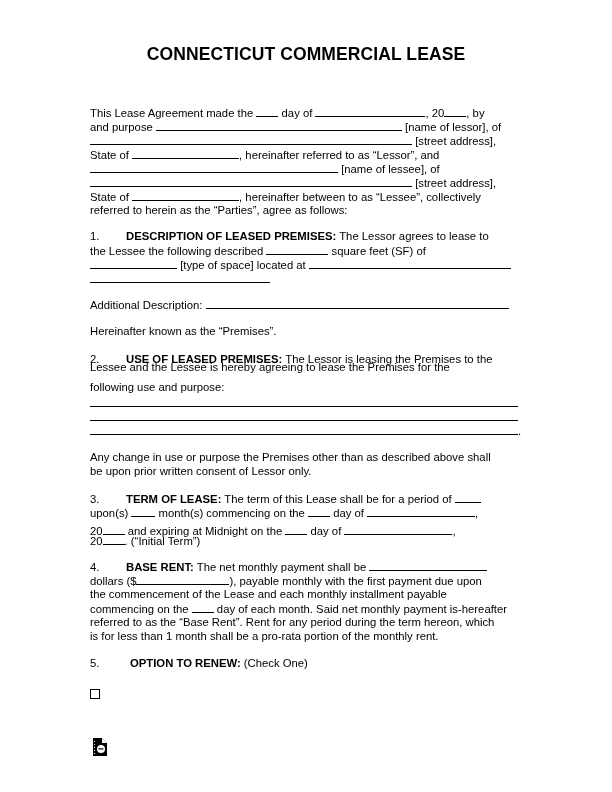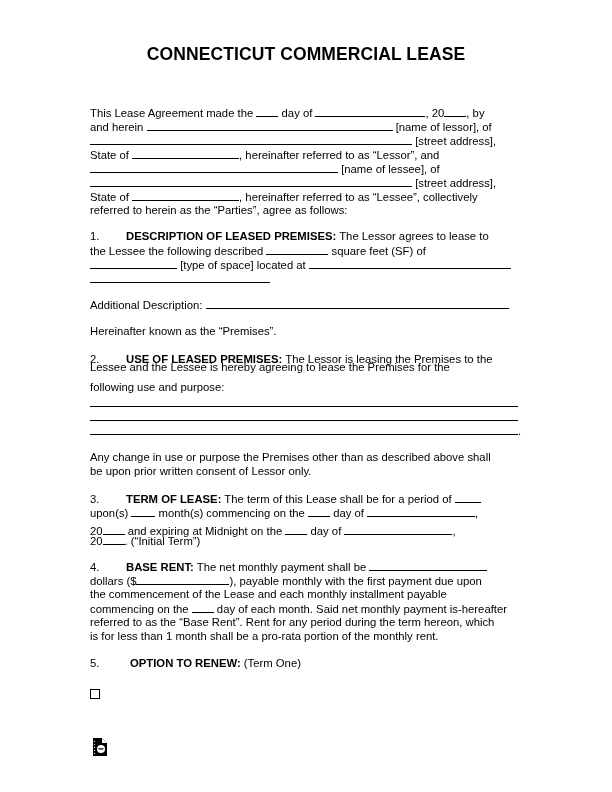--- a/index.html
+++ b/index.html
@@ -13,26 +13,26 @@
   .num { display: inline-block; width: 36px; }
   .checkbox { display: inline-block; width: 8px; height: 8px; border: 1px solid #000; vertical-align: -1px; margin-right: 3px; }
   .logo { position: absolute; left: 93px; top: 738px; width: 14px; height: 18px; }
 </style>
 </head>
 <body>
 
 <div class="title">CONNECTICUT COMMERCIAL LEASE</div>
 
 <div class="line" style="top:106px"><span>This Lease Agreement made the </span><span class="blank" style="width:22px"></span> <span>day of </span><span class="blank" style="width:110px"></span><span>, 20</span><span class="blank" style="width:22px"></span><span>, by</span></div>
-<div class="line" style="top:120px"><span>and herein </span><span class="blank" style="width:246px"></span><span> [name of lessor], of</span></div>
+<div class="line" style="top:120px"><span>and purpose </span><span class="blank" style="width:246px"></span><span> [name of lessor], of</span></div>
 <div class="line" style="top:134px"><span class="blank" style="width:322px"></span><span> [street address],</span></div>
 <div class="line" style="top:148px"><span>State of </span><span class="blank" style="width:107px"></span><span>, hereinafter referred to as “Lessor”, and</span></div>
 <div class="line" style="top:162px"><span class="blank" style="width:248px"></span><span> [name of lessee], of</span></div>
 <div class="line" style="top:176px"><span class="blank" style="width:322px"></span><span> [street address],</span></div>
-<div class="line" style="top:190px"><span>State of </span><span class="blank" style="width:107px"></span><span>, hereinafter referred to as “Lessee”, collectively</span></div>
+<div class="line" style="top:190px"><span>State of </span><span class="blank" style="width:107px"></span><span>, hereinafter between to as “Lessee”, collectively</span></div>
 <div class="line" style="top:204px">referred to herein as the “Parties”, agree as follows:</div>
 
 <div class="line" style="top:230px"><span class="num">1.</span><span class="b">DESCRIPTION OF LEASED PREMISES:</span><span> The Lessor agrees to lease to</span></div>
 <div class="line" style="top:244px"><span>the Lessee the following described </span><span class="blank" style="width:62px"></span><span> square feet (SF) of</span></div>
 <div class="line" style="top:258px"><span class="blank" style="width:87px"></span><span> [type of space] located at </span><span class="blank" style="width:202px"></span></div>
 <div class="line" style="top:272px"><span class="blank" style="width:180px"></span></div>
 <div class="line" style="top:298px"><span>Additional Description: </span><span class="blank" style="width:303px"></span></div>
 <div class="line" style="top:325px">Hereinafter known as the “Premises”.</div>
 
 <div class="line" style="top:353px"><span class="num">2.</span><span class="b">USE OF LEASED PREMISES:</span><span> The Lessor is leasing the Premises to the</span></div>
@@ -49,21 +49,21 @@
 <div class="line" style="top:524px"><span>20</span><span class="blank" style="width:22px"></span><span> and expiring at Midnight on the </span><span class="blank" style="width:22px"></span><span> day of </span><span class="blank" style="width:108px"></span><span>,</span></div>
 <div class="line" style="top:534px"><span>20</span><span class="blank" style="width:22px"></span><span>. (“Initial Term”)</span></div>
 
 <div class="line" style="top:560px"><span class="num">4.</span><span class="b">BASE RENT:</span><span> The net monthly payment shall be </span><span class="blank" style="width:118px"></span></div>
 <div class="line" style="top:574px"><span>dollars ($</span><span class="blank" style="width:93px"></span><span>), payable monthly with the first payment due upon</span></div>
 <div class="line" style="top:588px">the commencement of the Lease and each monthly installment payable</div>
 <div class="line" style="top:602px"><span>commencing on the </span><span class="blank" style="width:22px"></span><span> day of each month. Said net monthly payment is-hereafter</span></div>
 <div class="line" style="top:616px">referred to as the “Base Rent”. Rent for any period during the term hereon, which</div>
 <div class="line" style="top:630px">is for less than 1 month shall be a pro-rata portion of the monthly rent.</div>
 
-<div class="line" style="top:657px"><span class="num" style="width:40px">5.</span><span class="b">OPTION TO RENEW:</span><span> (Term One)</span></div>
+<div class="line" style="top:657px"><span class="num" style="width:40px">5.</span><span class="b">OPTION TO RENEW:</span><span> (Check One)</span></div>
 <div class="line" style="top:688px"><span class="checkbox"></span></div>
 
 <svg class="logo" viewBox="0 0 14 18">
   <path d="M0 0 H9 L14 5 V18 H0 Z" fill="#000"></path>
   <path d="M9 0 V5 H14" fill="#fff"></path>
   <rect x="1" y="3" width="1" height="1" fill="#fff"></rect>
   <rect x="1" y="6" width="1" height="1" fill="#fff"></rect>
   <rect x="1" y="9" width="1" height="1" fill="#fff"></rect>
   <rect x="1" y="12" width="1" height="1" fill="#fff"></rect>
   <rect x="1" y="15" width="1" height="1" fill="#fff"></rect>

